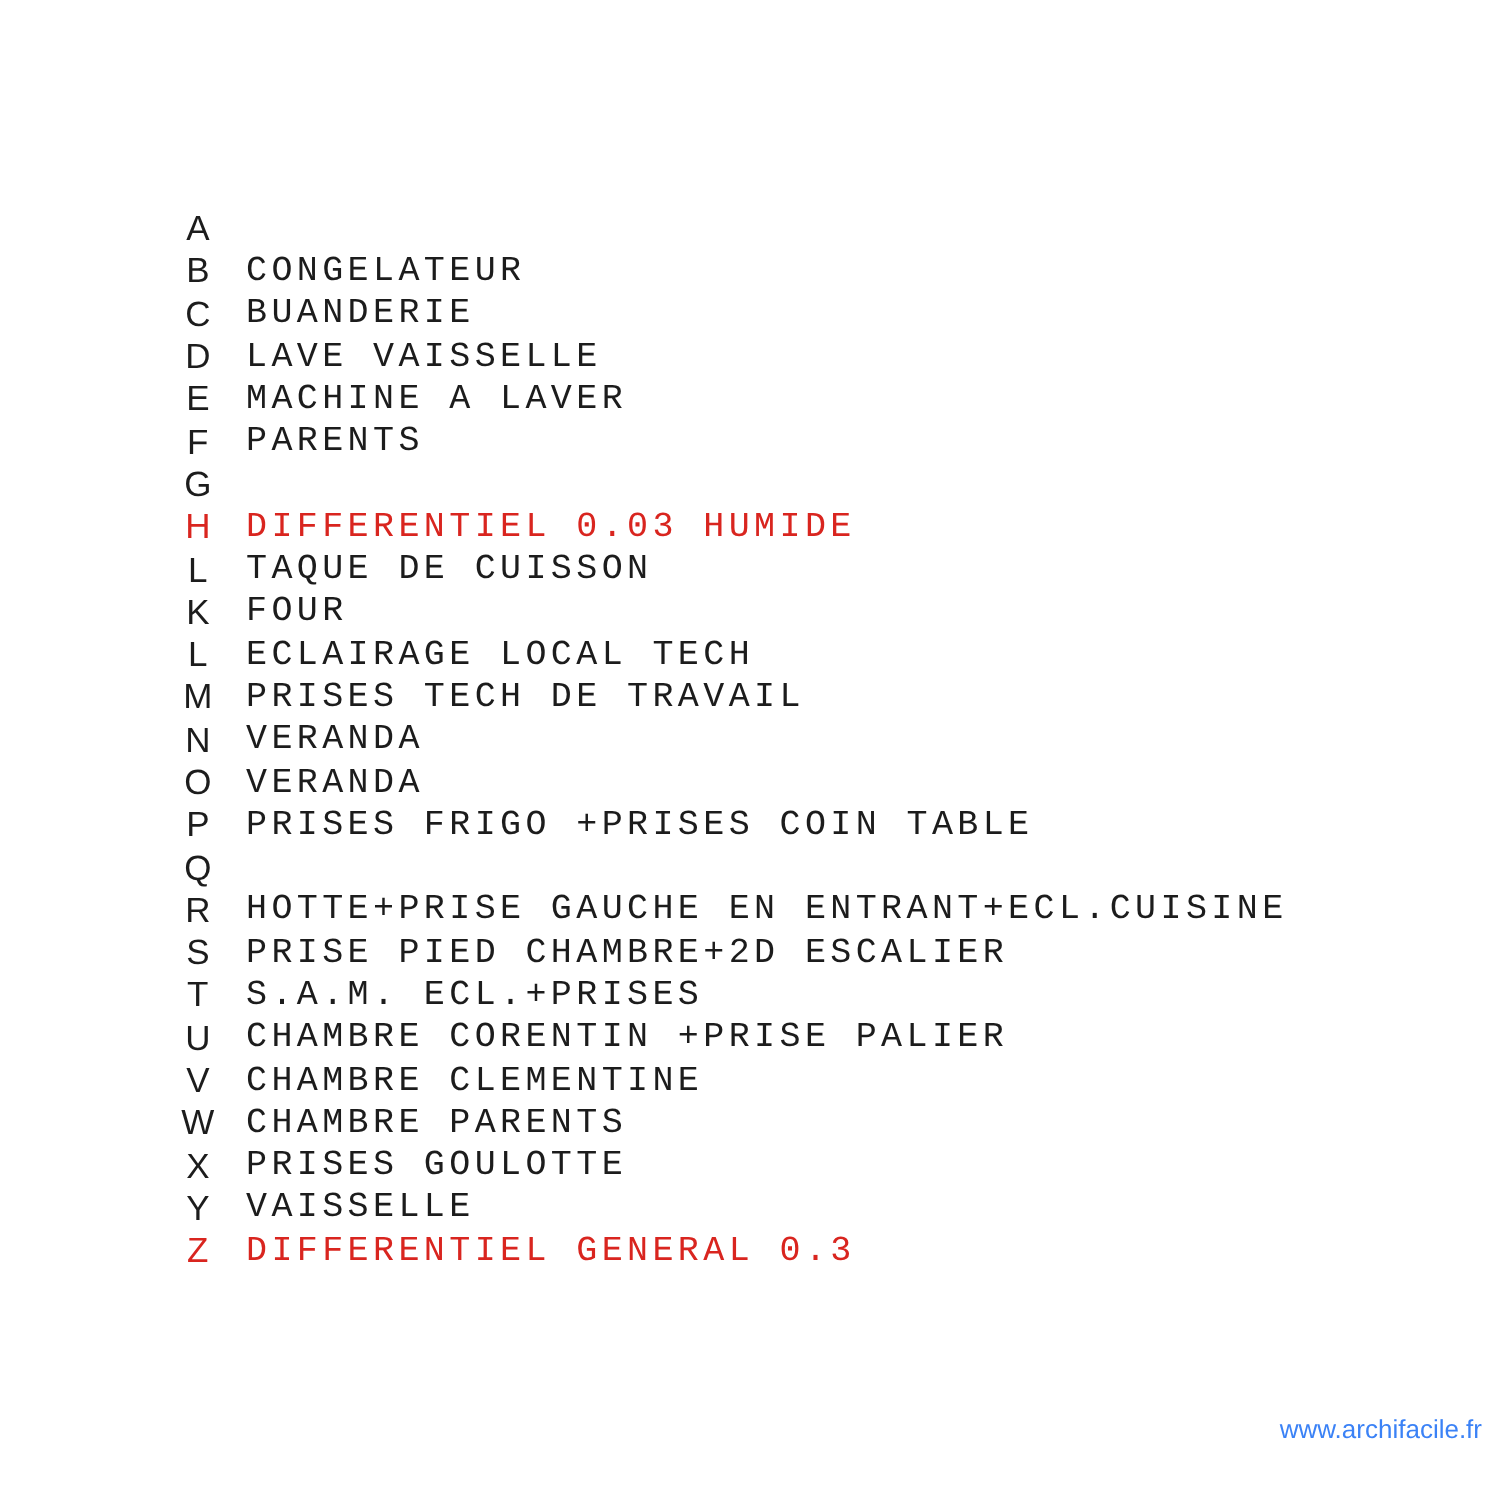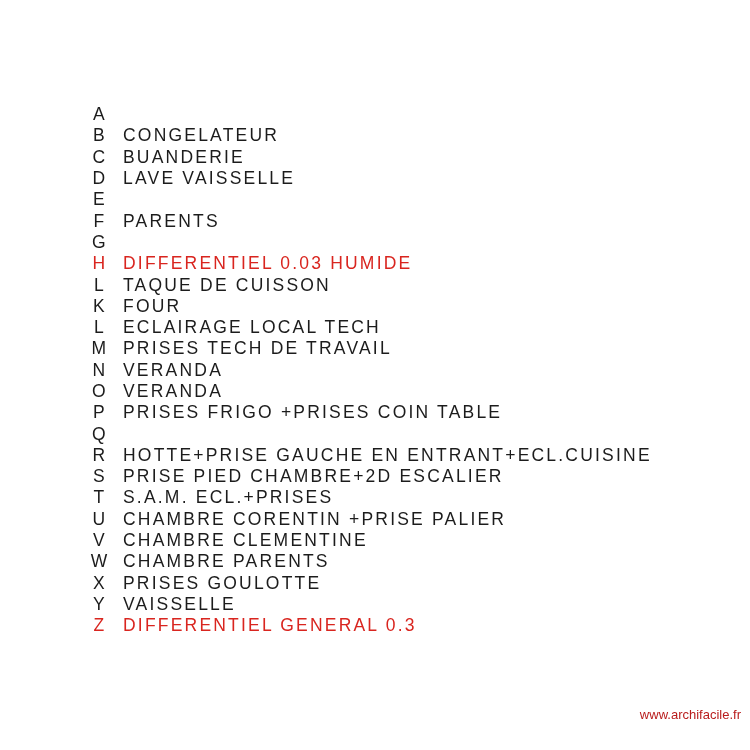--- a/index.html
+++ b/index.html
@@ -31,28 +31,29 @@
   .legend-row.highlight {
     color: #d9251f;
   }
   .legend-letter {
     flex: 0 0 24px;
     width: 24px;
     text-align: center;
   }
   .legend-label {
     margin-left: 11px;
+    font-family: Liberation Mono, monospace;
   }
   .watermark {
     position: absolute;
     top: 707px;
     right: 9px;
     font-size: 13px;
     letter-spacing: 0;
-    color: #b91c1c;
+    color: #3b82f6;
   }
 </style>
 </head>
 <body>
 
 <div class="legend">
     <div class="legend-row">
       <span class="legend-letter">A</span>
       <span class="legend-label"></span>
     </div>
@@ -63,20 +64,21 @@
     <div class="legend-row">
       <span class="legend-letter">C</span>
       <span class="legend-label">BUANDERIE</span>
     </div>
     <div class="legend-row">
       <span class="legend-letter">D</span>
       <span class="legend-label">LAVE VAISSELLE</span>
     </div>
     <div class="legend-row">
       <span class="legend-letter">E</span>
+      <span class="legend-label">MACHINE A LAVER</span>
     </div>
     <div class="legend-row">
       <span class="legend-letter">F</span>
       <span class="legend-label">PARENTS</span>
     </div>
     <div class="legend-row">
       <span class="legend-letter">G</span>
     </div>
     <div class="legend-row highlight">
       <span class="legend-letter">H</span>

